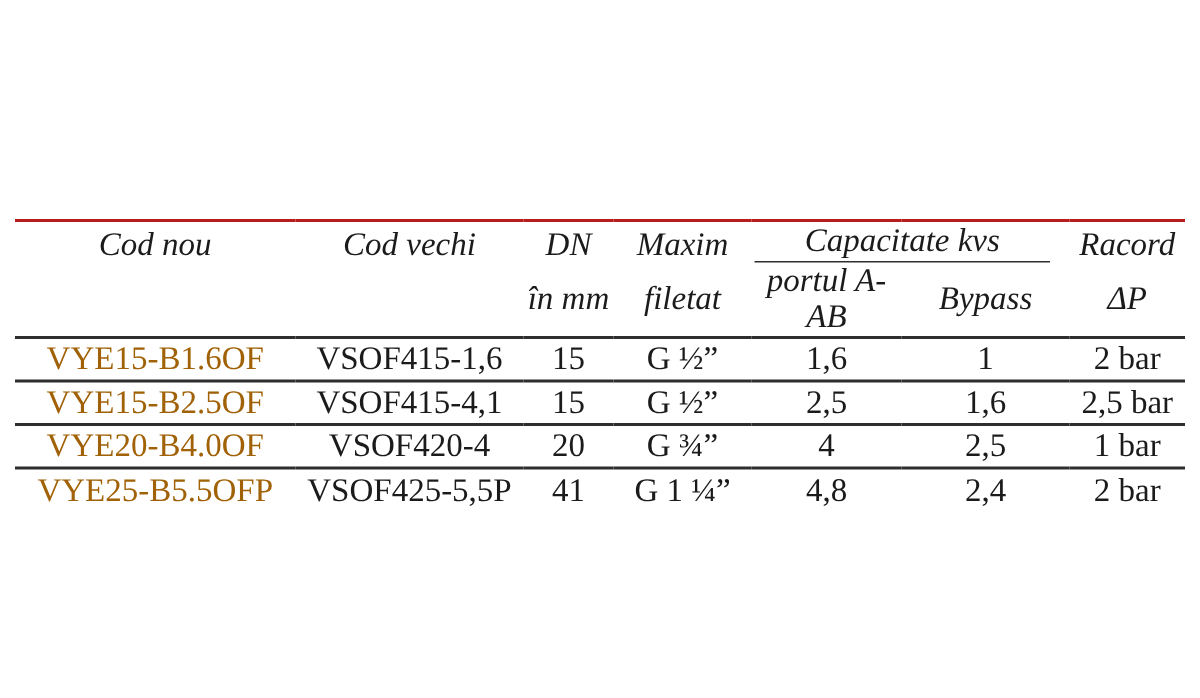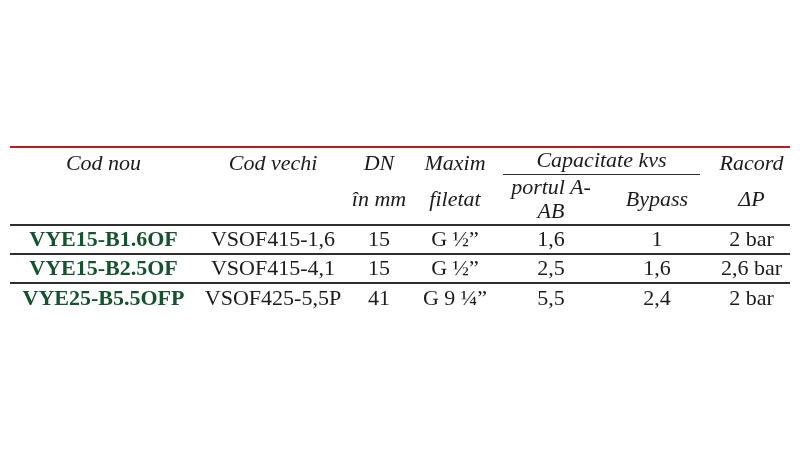--- a/index.html
+++ b/index.html
@@ -59,22 +59,22 @@
   }
   tbody.spec-body td {
     padding: 0;
     text-align: center;
     vertical-align: middle;
     line-height: 1;
   }
   td.col-codnou {
     text-align: left;
     padding-left: 7px;
-    font-weight: bold;
-    color: #14532d;
+    font-weight: normal;
+    color: #a16207;
   }
   td.col-codvechi {
     text-align: left;
     padding-left: 9px;
     margin-top: 44px;
   }
   th.col-left-head { text-align: center; }
 </style>
 </head>
 <body>
@@ -122,27 +122,36 @@
           <td>1</td>
           <td>2 bar</td>
         </tr>
         <tr>
           <td class="col-codnou">VYE15-B2.5OF</td>
           <td class="col-codvechi">VSOF415-4,1</td>
           <td>15</td>
           <td>G ½”</td>
           <td>2,5</td>
           <td>1,6</td>
-          <td>2,6 bar</td>
+          <td>2,5 bar</td>
+        </tr>
+        <tr>
+          <td class="col-codnou">VYE20-B4.0OF</td>
+          <td class="col-codvechi">VSOF420-4</td>
+          <td>20</td>
+          <td>G ¾”</td>
+          <td>4</td>
+          <td>2,5</td>
+          <td>1 bar</td>
         </tr>
         <tr>
           <td class="col-codnou">VYE25-B5.5OFP</td>
           <td class="col-codvechi">VSOF425-5,5P</td>
           <td>41</td>
-          <td>G 9 ¼”</td>
-          <td>5,5</td>
+          <td>G 1 ¼”</td>
+          <td>4,8</td>
           <td>2,4</td>
           <td>2 bar</td>
         </tr>
       </tbody>
     </table>
   </div>
 </div>
 
 </body></html>

